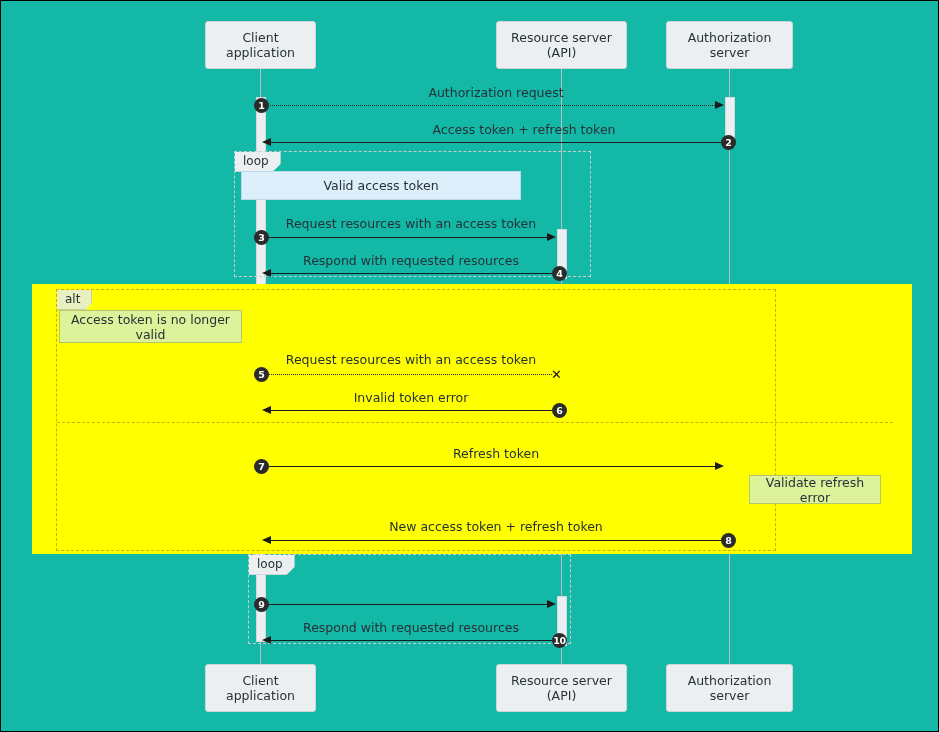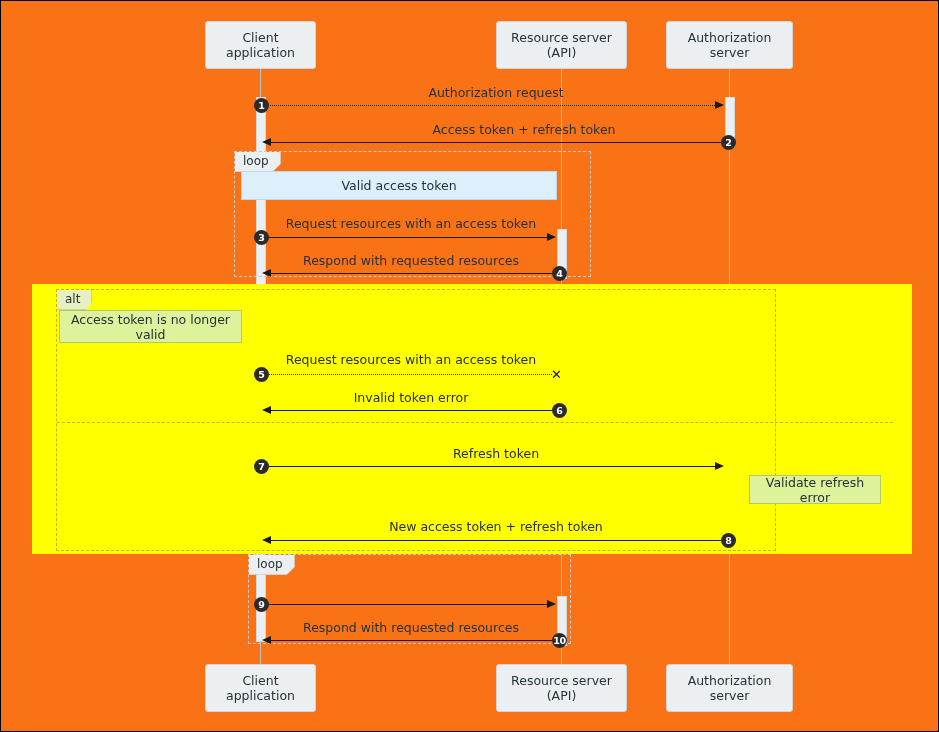--- a/index.html
+++ b/index.html
@@ -5,21 +5,21 @@
   * { box-sizing: border-box; }
   html, body {
     margin: 0; padding: 0;
     background: #ffffff;
     font-family: "DejaVu Sans", sans-serif;
   }
   #canvas {
     position: relative;
     width: 939px;
     height: 732px;
-    background: #f97316;
+    background: #14b8a6;
     border: 1px solid #000000;
     overflow: hidden;
     text-decoration: underline;
   }
 
   
   .participant {
     position: absolute;
     background: #eceff1;
     border: 1px solid #d0d4d6;
@@ -207,21 +207,21 @@
 
   <div class="msg-label" style="left:265px; top:121px; width:516px;">Access token + refresh token</div>
   <div class="msg-line solid" style="left:266px; top:141px; width:454px;"></div>
   <div class="arrow-head left" style="left:261px; top:137px;"></div>
   <div class="seq-num" style="left:720px; top:134px;">2</div>
 
   <div class="fragment" style="left:233px; top:150px; width:357px; height:126px;">
     <div class="frag-tab">loop</div>
   </div>
 
-  <div class="note blue" style="left:240px; top:170px; width:316px; height:29px;">
+  <div class="note blue" style="left:240px; top:170px; width:280px; height:29px;">
     <span>Valid access token</span>
   </div>
 
   <div class="msg-label" style="left:265px; top:215px; width:290px;">Request resources with an access token</div>
   <div class="msg-line solid" style="left:266px; top:236px; width:286px;"></div>
   <div class="arrow-head right" style="left:546px; top:232px;"></div>
   <div class="seq-num" style="left:253px; top:229px;">3</div>
 
   <div class="msg-label" style="left:265px; top:252px; width:290px;">Respond with requested resources</div>
   <div class="msg-line solid" style="left:266px; top:272px; width:286px;"></div>

